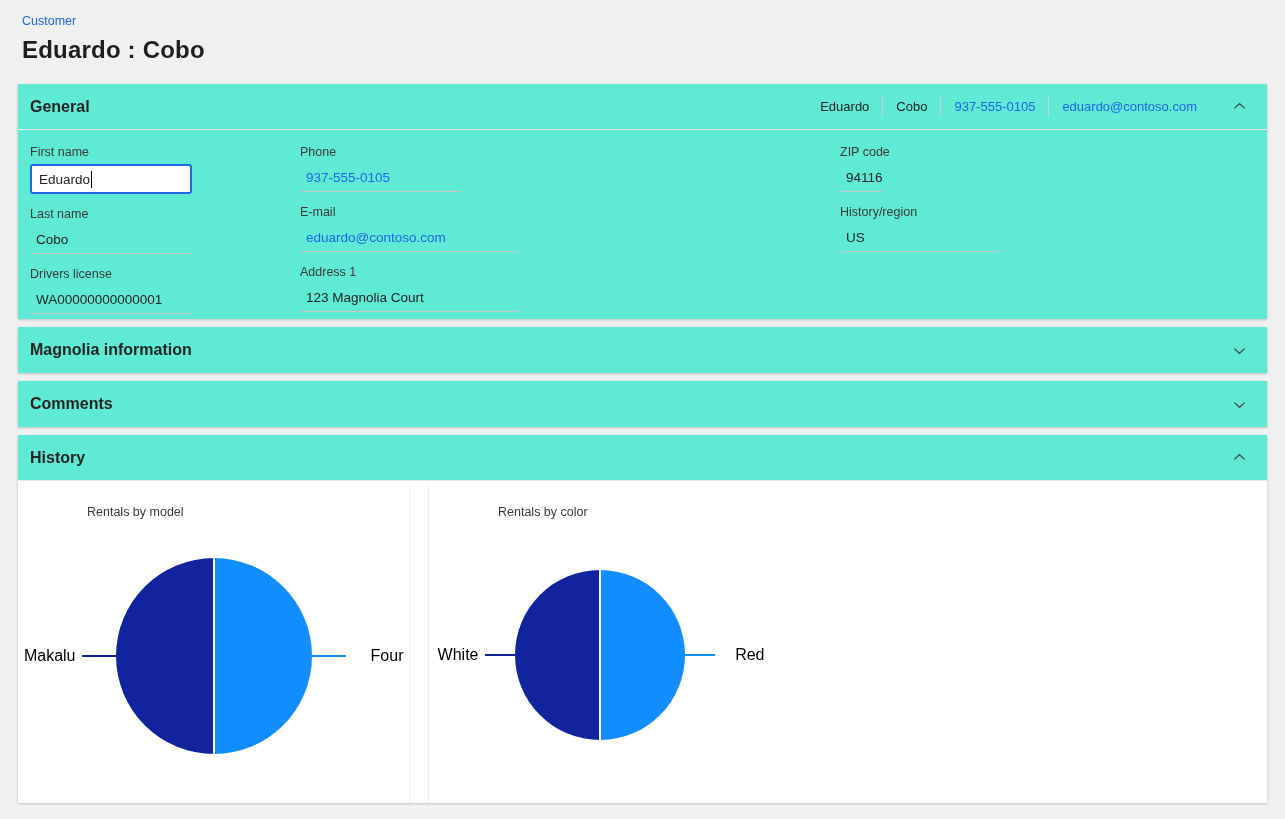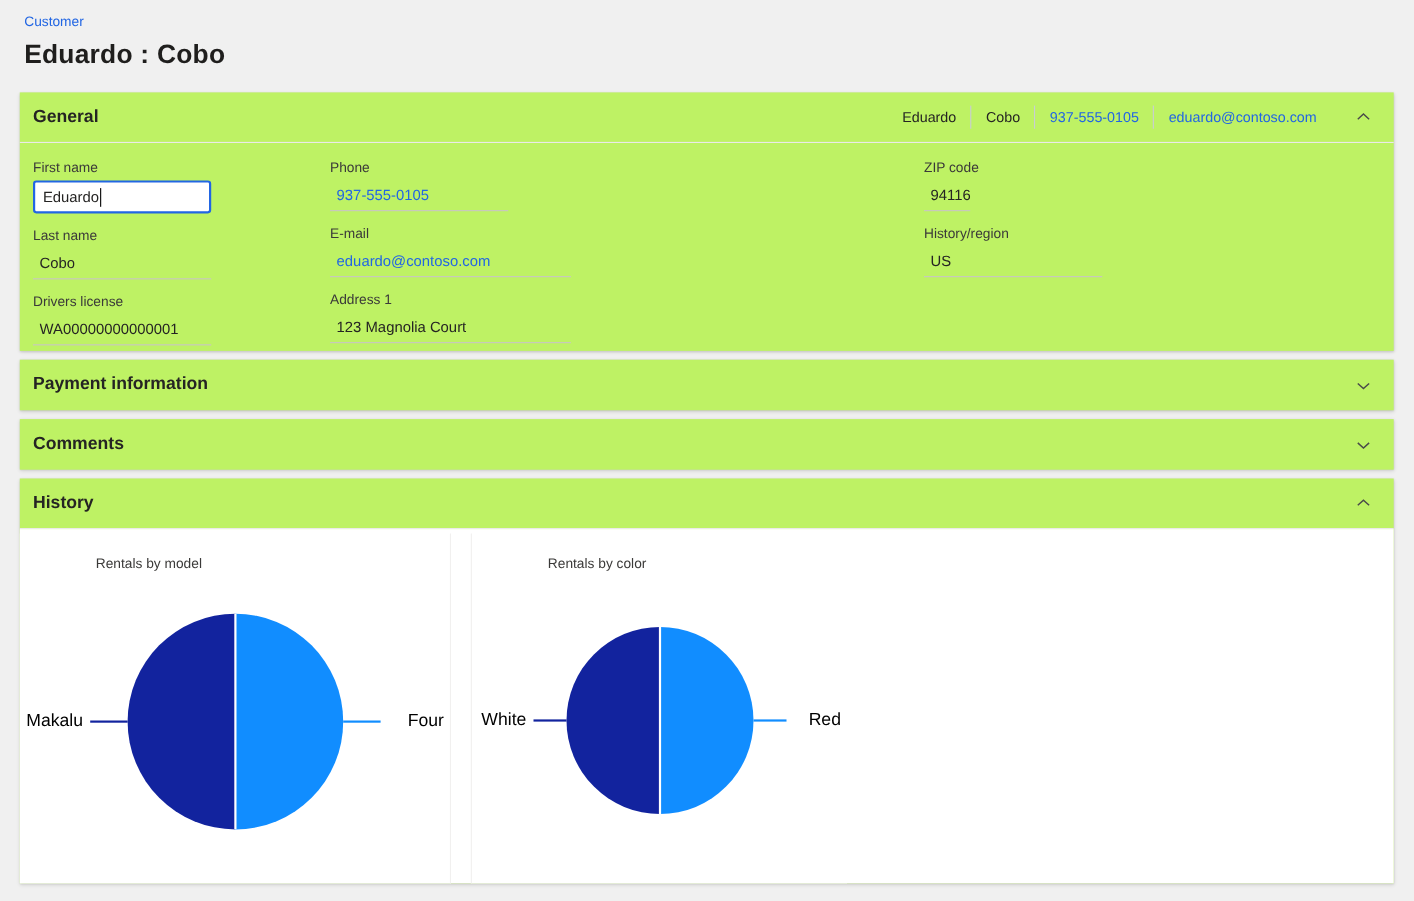--- a/index.html
+++ b/index.html
@@ -12,21 +12,21 @@
   
   .topbar { padding: 11px 0 0 22px; height: 84px; }
   .breadcrumb {
     font-size: 12.5px; color: var(--accent, #2266E3);
     text-decoration: none; cursor: pointer; display: inline-block;
   }
   .page-title { font-size: 24px; font-weight: 700; color: #1F1E1D; margin-top: 7px; letter-spacing: 0.2px; }
 
   
   .card {
-    background: #bef264; margin: 0 18px 8px 18px;
+    background: #5eead4; margin: 0 18px 8px 18px;
     box-shadow: 0 0.6px 1.8px rgba(0,0,0,0.10), 0 1.2px 3.6px rgba(0,0,0,0.12);
   }
   .card-header {
     height: 46px; display: flex; align-items: center;
     padding: 0 16px 0 12px; cursor: pointer;
   }
   .card-header.bordered { border-bottom: 1px solid #EBEAE9; }
   .sec-title { font-size: 16px; font-weight: 700; color: #252423; }
   .spacer { flex: 1; }
   .chev { display: flex; align-items: center; padding: 4px; }
@@ -170,21 +170,21 @@
         <div class="control w160">
           <span class="val">US</span>
         </div>
       </div>
     </div>
   </div>
 </section>
 
 <section class="card">
   <div class="card-header">
-    <div class="sec-title">Payment information</div>
+    <div class="sec-title">Magnolia information</div>
     <div class="spacer"></div>
     <span class="chev">
       <svg class="chevron" width="15" height="15" viewBox="0 0 16 16">
           <path d="M2.5 6l5.5 5 5.5-5" fill="none" stroke="#4A4A4A" stroke-width="1.4"></path>
         </svg>
     </span>
   </div>
 </section>
 
 <section class="card">

